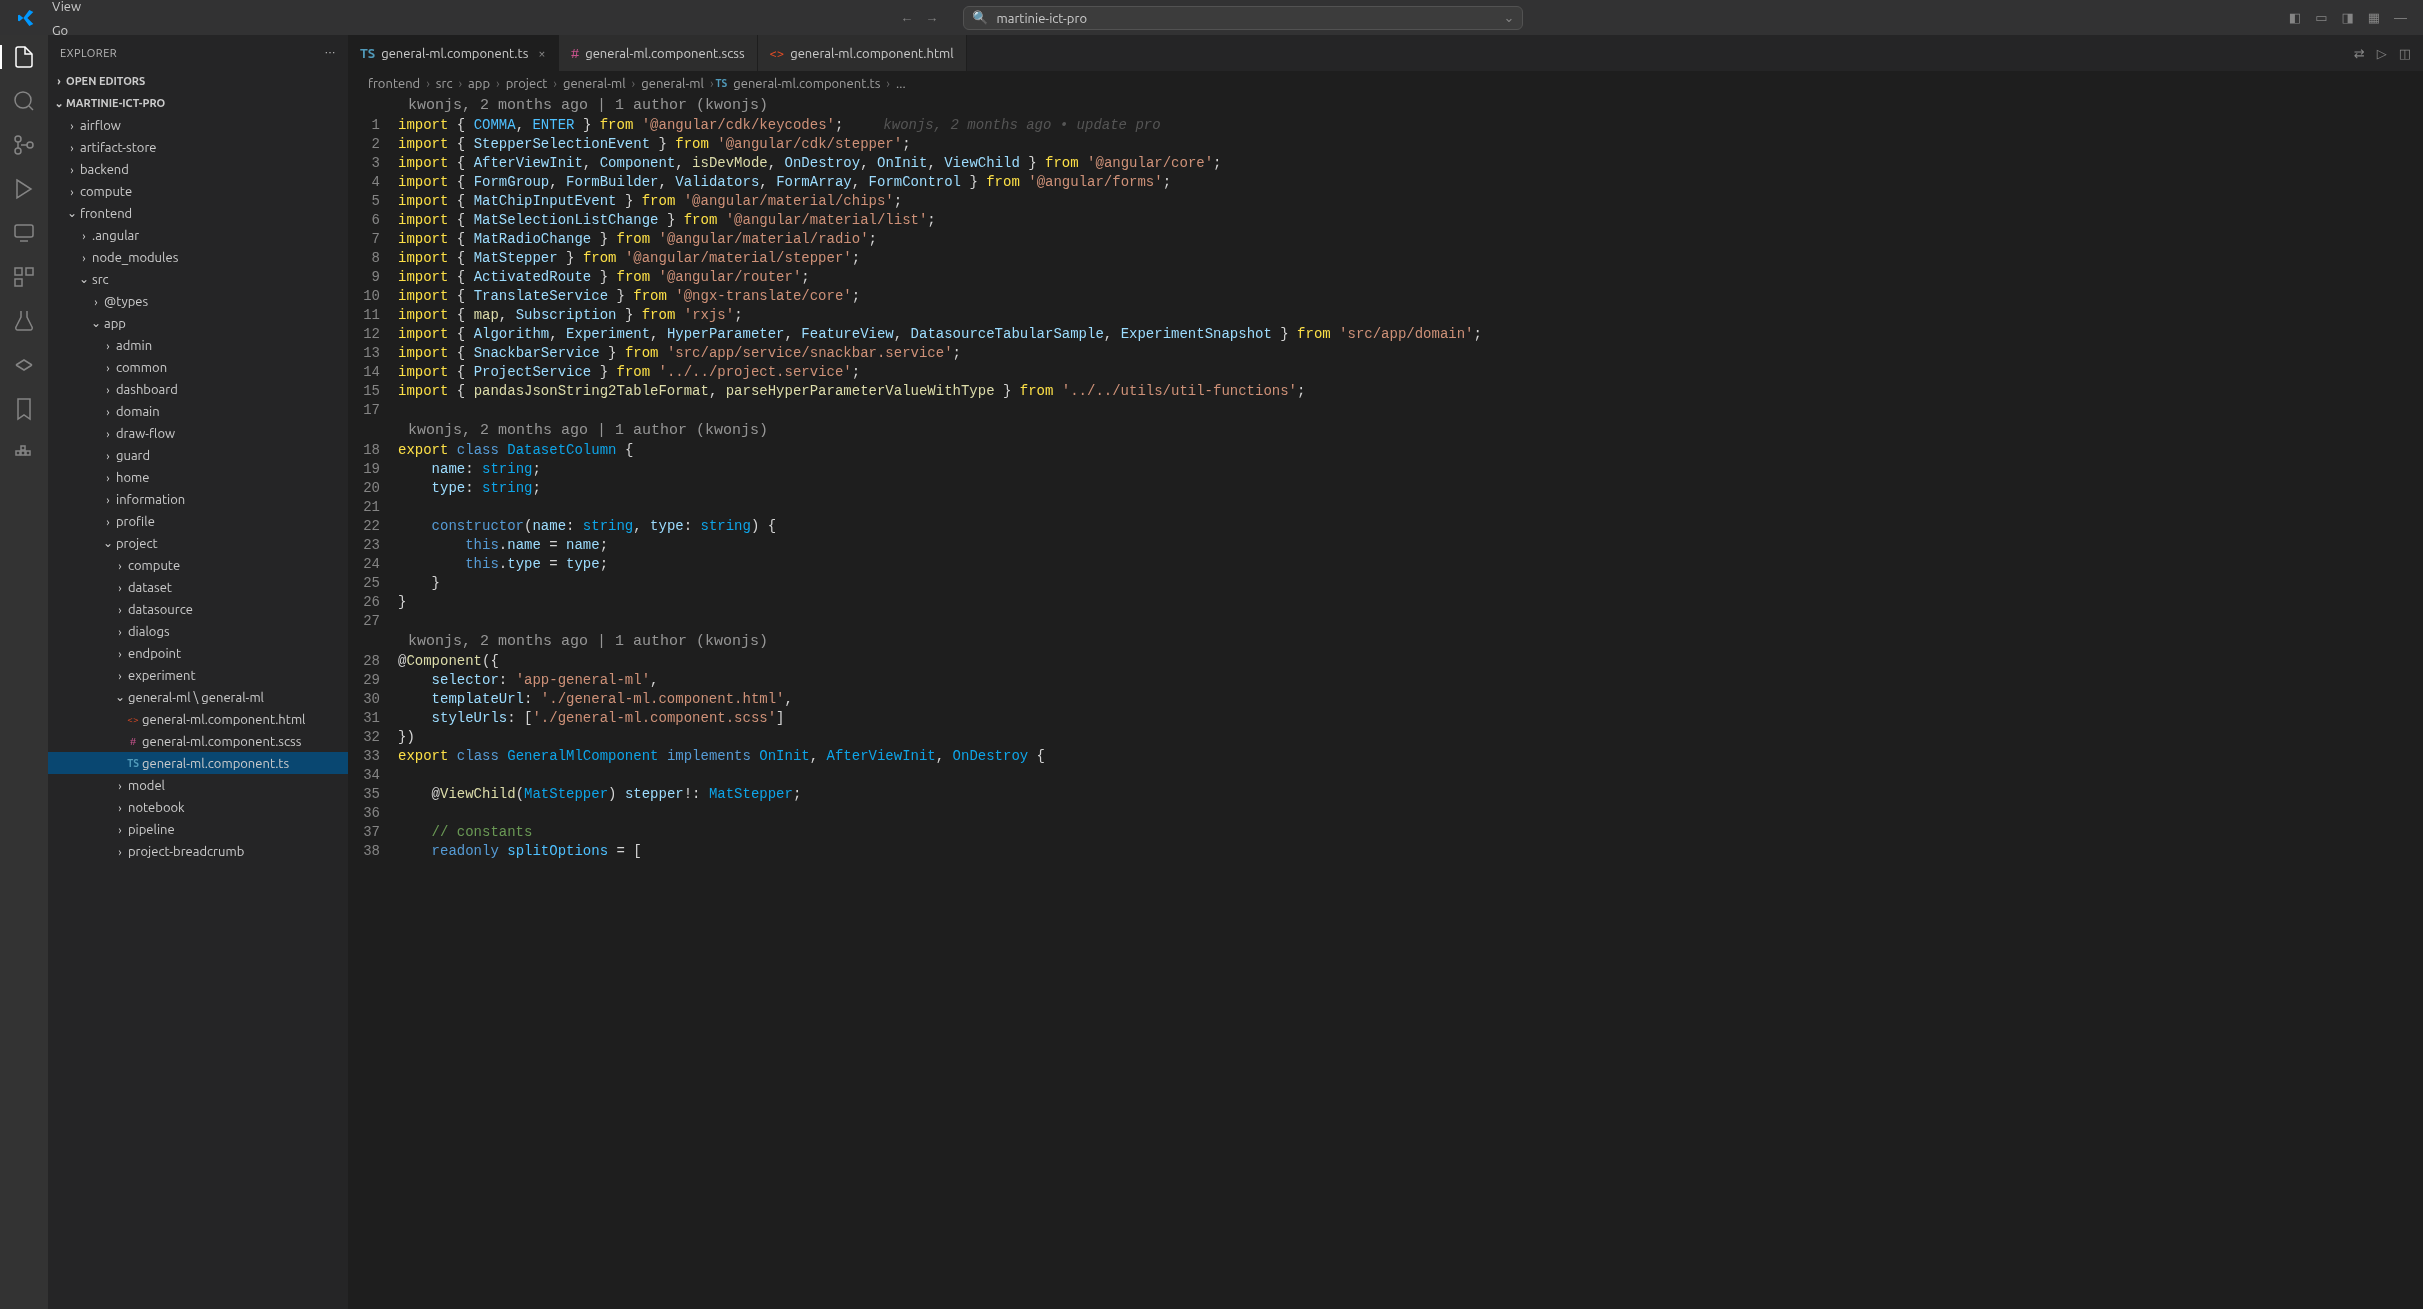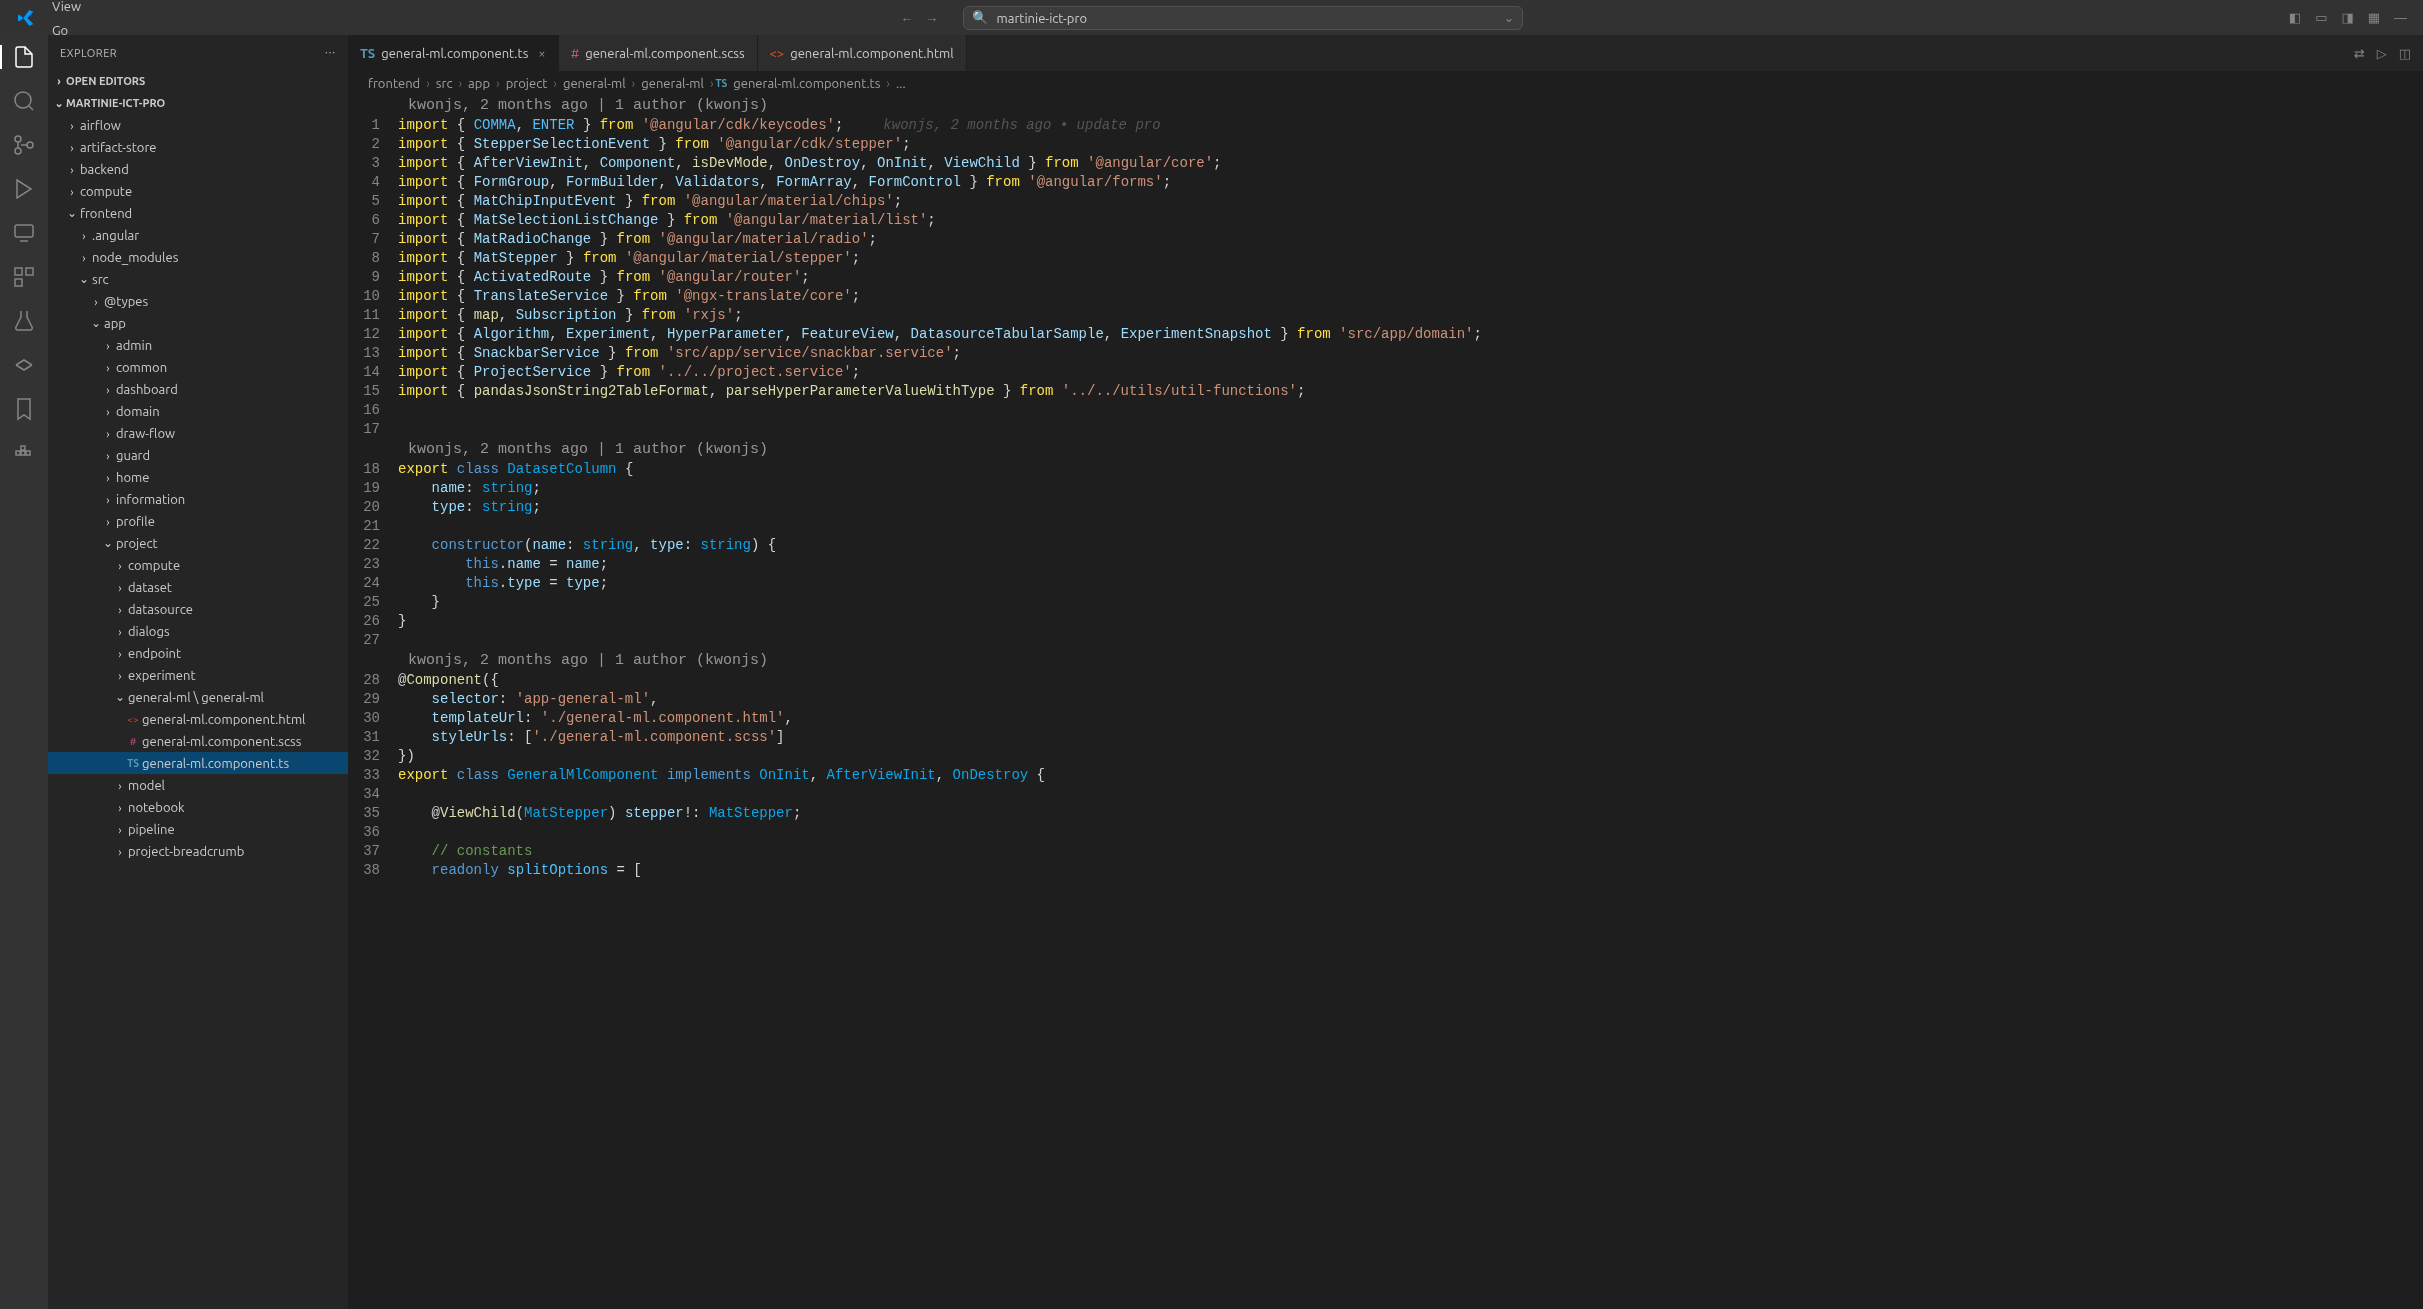--- a/index.html
+++ b/index.html
@@ -480,21 +480,20 @@
       <div class="line"><span class="gutter">6</span><span class="code-text"><span class="k">import</span> <span class="p">{</span> <span class="v">MatSelectionListChange</span> <span class="p">}</span> <span class="k">from</span> <span class="s">'@angular/material/list'</span><span class="p">;</span></span></div>
       <div class="line"><span class="gutter">7</span><span class="code-text"><span class="k">import</span> <span class="p">{</span> <span class="v">MatRadioChange</span> <span class="p">}</span> <span class="k">from</span> <span class="s">'@angular/material/radio'</span><span class="p">;</span></span></div>
       <div class="line"><span class="gutter">8</span><span class="code-text"><span class="k">import</span> <span class="p">{</span> <span class="v">MatStepper</span> <span class="p">}</span> <span class="k">from</span> <span class="s">'@angular/material/stepper'</span><span class="p">;</span></span></div>
       <div class="line"><span class="gutter">9</span><span class="code-text"><span class="k">import</span> <span class="p">{</span> <span class="v">ActivatedRoute</span> <span class="p">}</span> <span class="k">from</span> <span class="s">'@angular/router'</span><span class="p">;</span></span></div>
       <div class="line"><span class="gutter">10</span><span class="code-text"><span class="k">import</span> <span class="p">{</span> <span class="v">TranslateService</span> <span class="p">}</span> <span class="k">from</span> <span class="s">'@ngx-translate/core'</span><span class="p">;</span></span></div>
       <div class="line"><span class="gutter">11</span><span class="code-text"><span class="k">import</span> <span class="p">{</span> <span class="f">map</span><span class="p">,</span> <span class="v">Subscription</span> <span class="p">}</span> <span class="k">from</span> <span class="s">'rxjs'</span><span class="p">;</span></span></div>
       <div class="line"><span class="gutter">12</span><span class="code-text"><span class="k">import</span> <span class="p">{</span> <span class="v">Algorithm</span><span class="p">,</span> <span class="v">Experiment</span><span class="p">,</span> <span class="v">HyperParameter</span><span class="p">,</span> <span class="v">FeatureView</span><span class="p">,</span> <span class="v">DatasourceTabularSample</span><span class="p">,</span> <span class="v">ExperimentSnapshot</span> <span class="p">}</span> <span class="k">from</span> <span class="s">'src/app/domain'</span><span class="p">;</span></span></div>
       <div class="line"><span class="gutter">13</span><span class="code-text"><span class="k">import</span> <span class="p">{</span> <span class="v">SnackbarService</span> <span class="p">}</span> <span class="k">from</span> <span class="s">'src/app/service/snackbar.service'</span><span class="p">;</span></span></div>
       <div class="line"><span class="gutter">14</span><span class="code-text"><span class="k">import</span> <span class="p">{</span> <span class="v">ProjectService</span> <span class="p">}</span> <span class="k">from</span> <span class="s">'../../project.service'</span><span class="p">;</span></span></div>
       <div class="line"><span class="gutter">15</span><span class="code-text"><span class="k">import</span> <span class="p">{</span> <span class="f">pandasJsonString2TableFormat</span><span class="p">,</span> <span class="f">parseHyperParameterValueWithType</span> <span class="p">}</span> <span class="k">from</span> <span class="s">'../../utils/util-functions'</span><span class="p">;</span></span></div>
-      <div class="line"><span class="gutter">16</span><span class="code-text"></span></div>
       <div class="line"><span class="gutter">17</span><span class="code-text"></span></div>
       <div class="codelens">kwonjs, 2 months ago | 1 author (kwonjs)</div>
       <div class="line"><span class="gutter">18</span><span class="code-text"><span class="k">export</span> <span class="k2">class</span> <span class="t">DatasetColumn</span> <span class="p">{</span></span></div>
       <div class="line"><span class="gutter">19</span><span class="code-text">    <span class="v">name</span><span class="p">:</span> <span class="t">string</span><span class="p">;</span></span></div>
       <div class="line"><span class="gutter">20</span><span class="code-text">    <span class="v">type</span><span class="p">:</span> <span class="t">string</span><span class="p">;</span></span></div>
       <div class="line"><span class="gutter">21</span><span class="code-text"></span></div>
       <div class="line"><span class="gutter">22</span><span class="code-text">    <span class="k2">constructor</span><span class="p">(</span><span class="v">name</span><span class="p">:</span> <span class="t">string</span><span class="p">,</span> <span class="v">type</span><span class="p">:</span> <span class="t">string</span><span class="p">) {</span></span></div>
       <div class="line"><span class="gutter">23</span><span class="code-text">        <span class="k2">this</span><span class="p">.</span><span class="v">name</span> <span class="p">=</span> <span class="v">name</span><span class="p">;</span></span></div>
       <div class="line"><span class="gutter">24</span><span class="code-text">        <span class="k2">this</span><span class="p">.</span><span class="v">type</span> <span class="p">=</span> <span class="v">type</span><span class="p">;</span></span></div>
       <div class="line"><span class="gutter">25</span><span class="code-text">    <span class="p">}</span></span></div>

